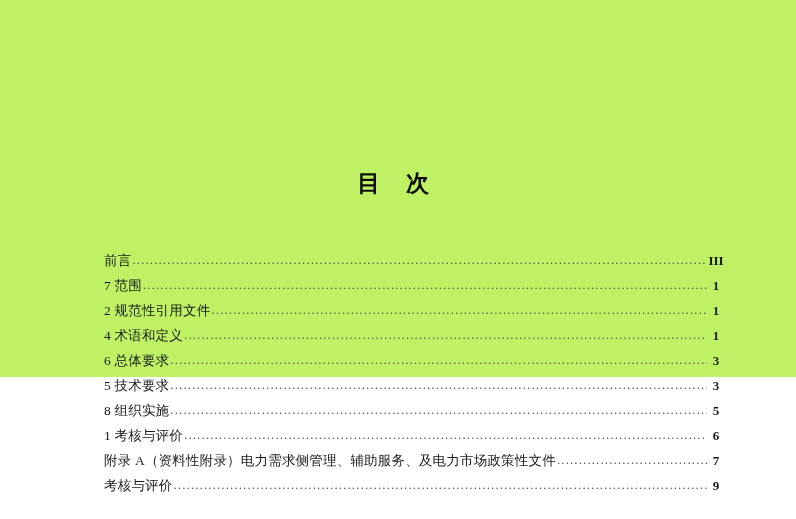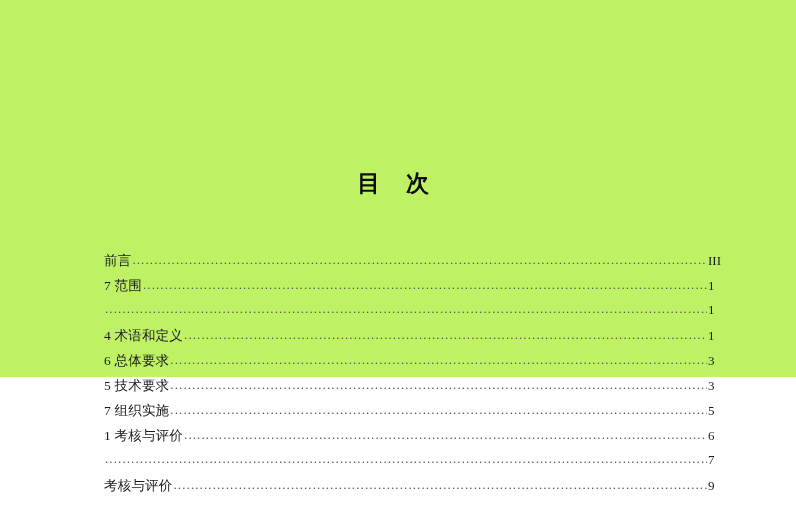--- a/index.html
+++ b/index.html
@@ -57,24 +57,25 @@
     margin: 0 1px;
     font-size: 13px;
     letter-spacing: 1.1px;
     color: #555555;
     line-height: 1;
     position: relative;
     top: -1px;
   }
   .toc-page {
     flex: 0 0 auto;
-    text-align: left;
+    text-align: center;
     min-width: 16px;
     font-size: 13px;
     color: #1a1a1a;
+    font-weight: bold;
   }
 </style>
 </head>
 <body>
 
 <div class="page">
 
   <div class="title">目  次</div>
 
   <div class="toc">
@@ -85,20 +86,21 @@
       <span class="toc-page">III</span>
     </div>
 
     <div class="toc-row">
       <span class="toc-label">7  范围</span>
       <span class="toc-dots">............................................................................................................................................................................</span>
       <span class="toc-page">1</span>
     </div>
 
     <div class="toc-row">
+      <span class="toc-label">2  规范性引用文件</span>
       <span class="toc-dots">............................................................................................................................................................................</span>
       <span class="toc-page">1</span>
     </div>
 
     <div class="toc-row">
       <span class="toc-label">4  术语和定义</span>
       <span class="toc-dots">............................................................................................................................................................................</span>
       <span class="toc-page">1</span>
     </div>
 
@@ -108,32 +110,33 @@
       <span class="toc-page">3</span>
     </div>
 
     <div class="toc-row">
       <span class="toc-label">5  技术要求</span>
       <span class="toc-dots">............................................................................................................................................................................</span>
       <span class="toc-page">3</span>
     </div>
 
     <div class="toc-row">
-      <span class="toc-label">7  组织实施</span>
+      <span class="toc-label">8  组织实施</span>
       <span class="toc-dots">............................................................................................................................................................................</span>
       <span class="toc-page">5</span>
     </div>
 
     <div class="toc-row">
       <span class="toc-label">1  考核与评价</span>
       <span class="toc-dots">............................................................................................................................................................................</span>
       <span class="toc-page">6</span>
     </div>
 
     <div class="toc-row">
+      <span class="toc-label">附录 A（资料性附录）电力需求侧管理、辅助服务、及电力市场政策性文件</span>
       <span class="toc-dots">............................................................................................................................................................................</span>
       <span class="toc-page">7</span>
     </div>
 
     <div class="toc-row">
       <span class="toc-label">考核与评价</span>
       <span class="toc-dots">............................................................................................................................................................................</span>
       <span class="toc-page">9</span>
     </div>
 

